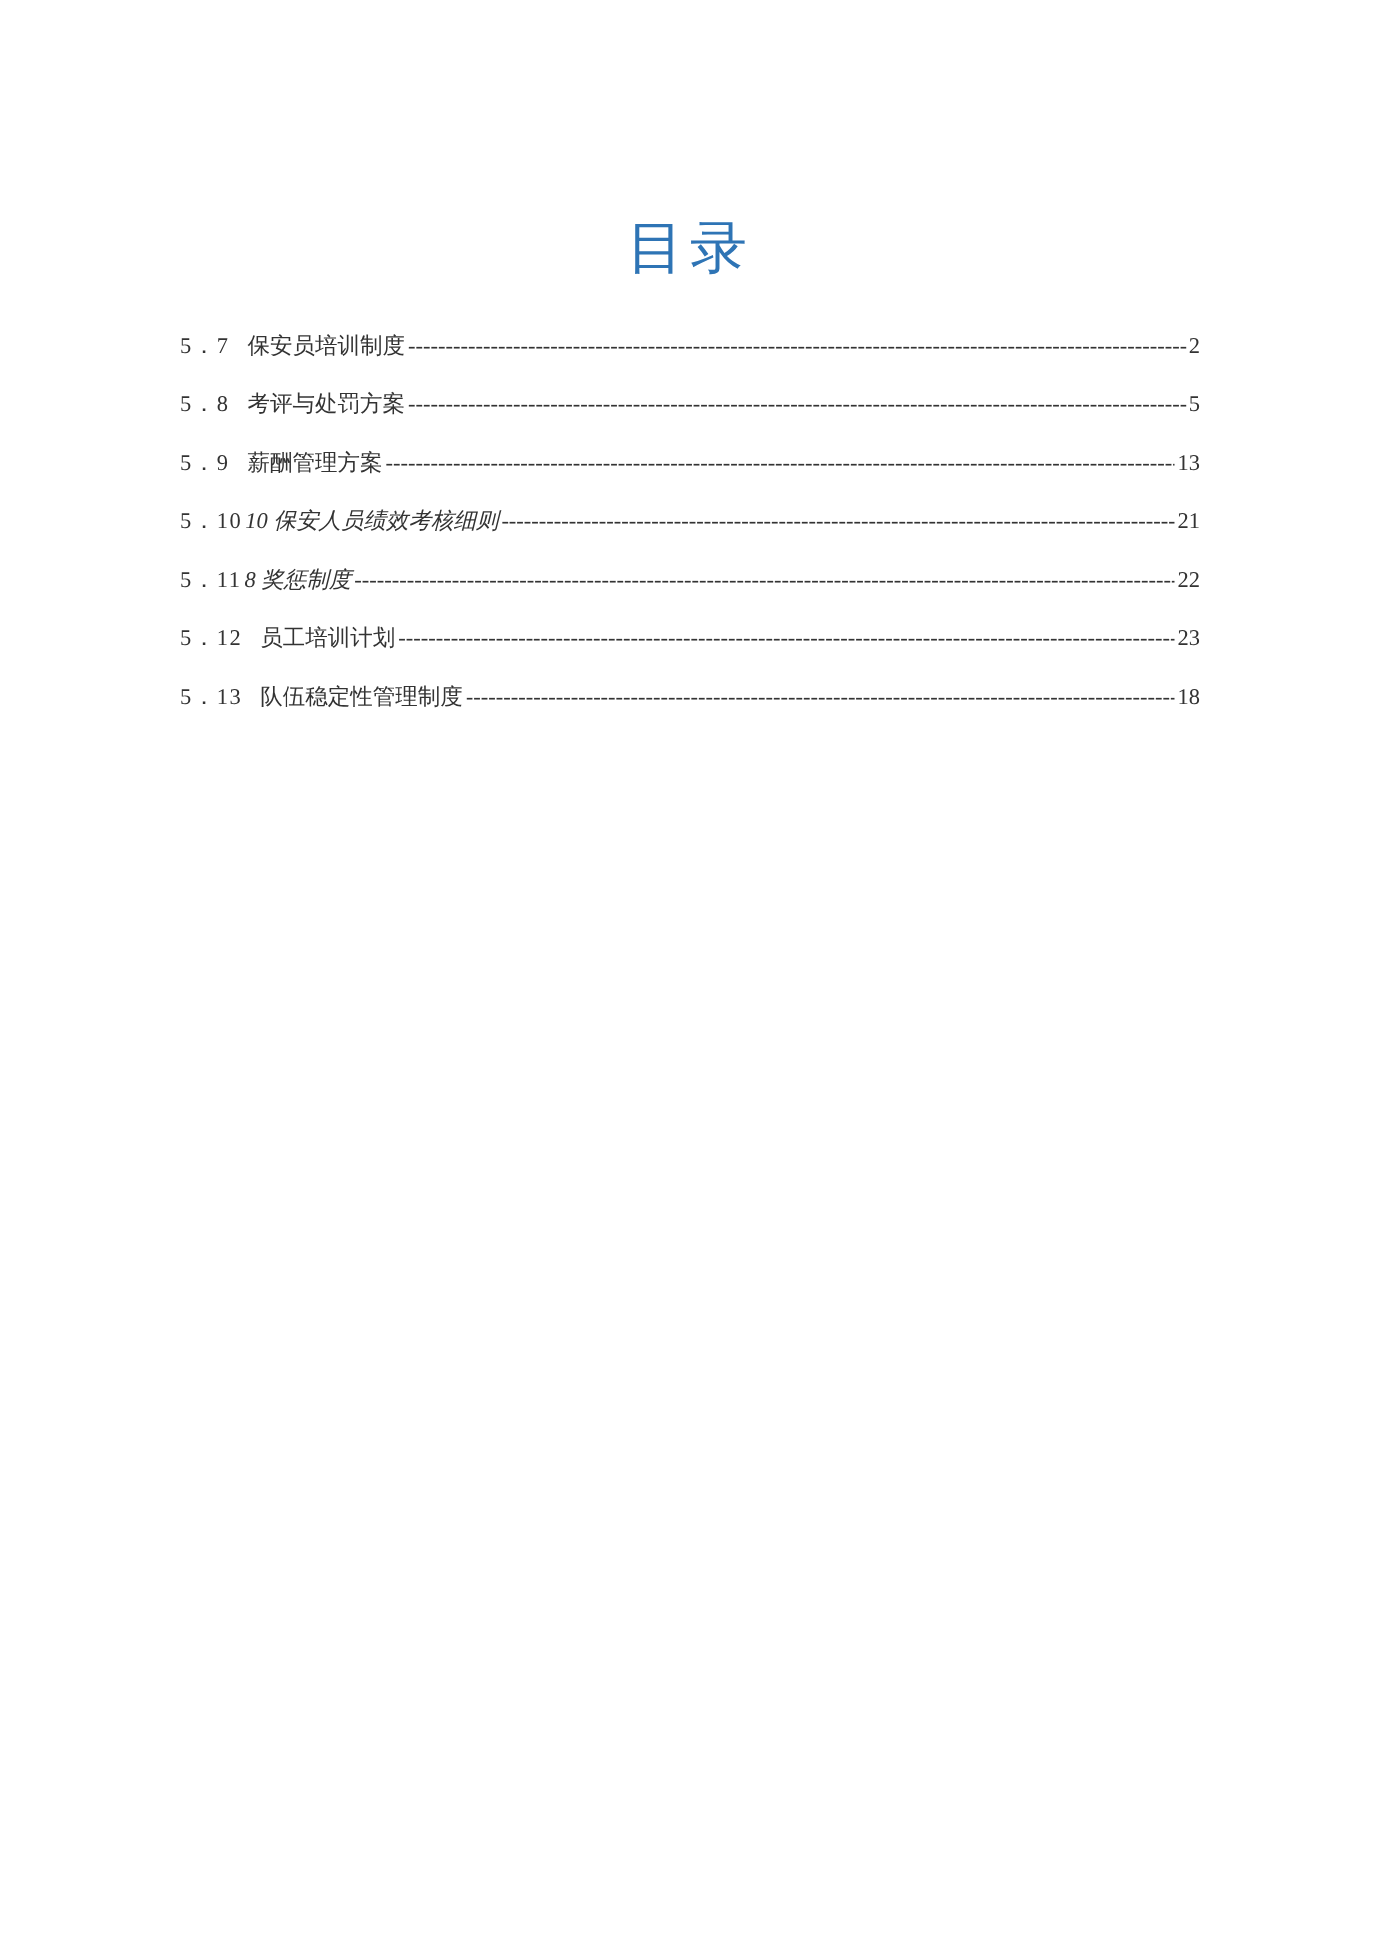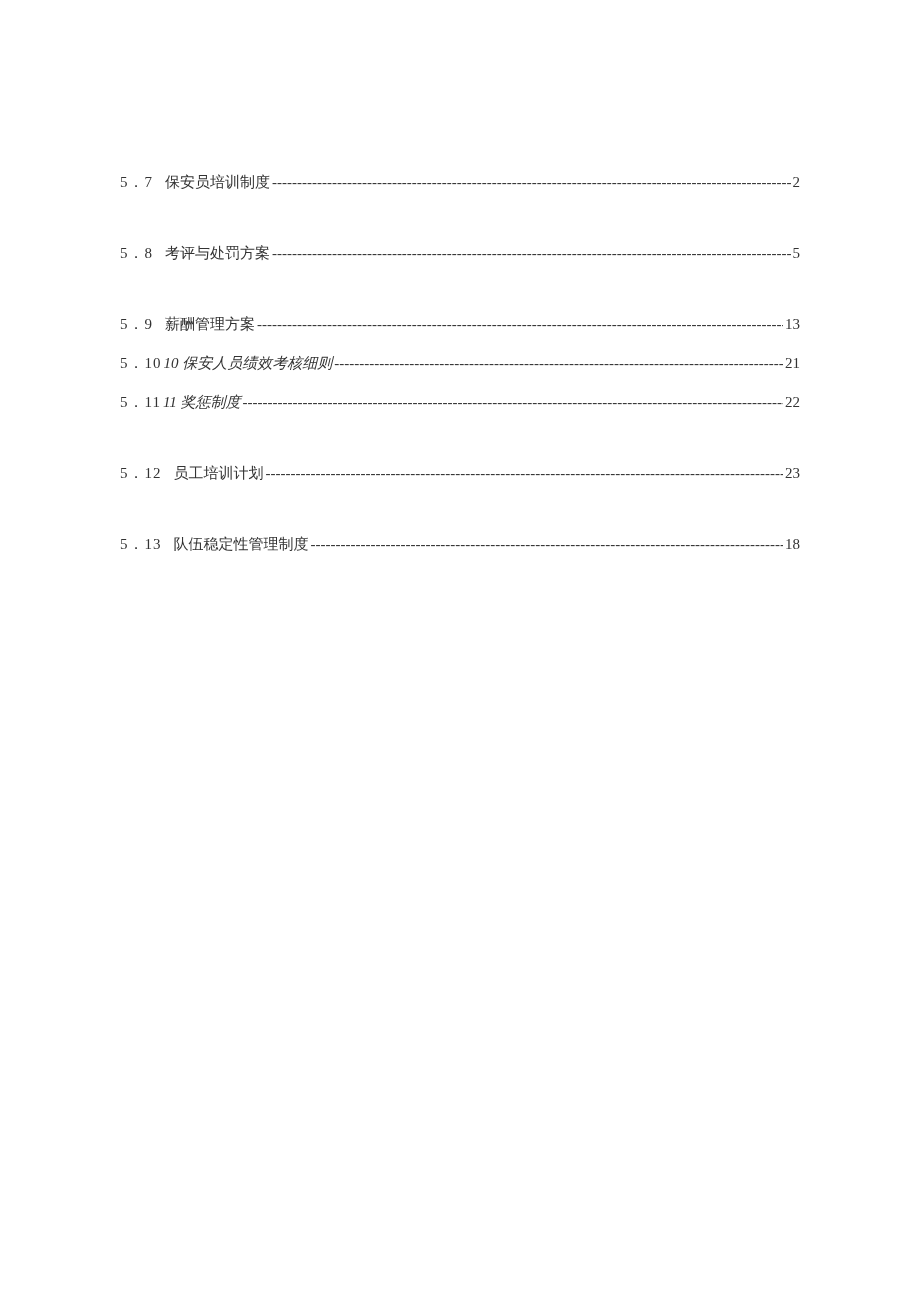--- a/index.html
+++ b/index.html
@@ -39,21 +39,20 @@
       width: 100%;
       justify-content: space-between;
     }
     .toc-number {
       white-space: nowrap;
       letter-spacing: 1px;
     }
     .toc-label {
       white-space: nowrap;
       margin-left: 12px;
-      margin-top: 32px;
     }
     .toc-label-nospace {
       white-space: nowrap;
       margin-left: 2px;
       font-style: italic;
     }
     .toc-leader {
       flex: 1;
       overflow: hidden;
       white-space: nowrap;
@@ -63,20 +62,21 @@
     }
     .toc-page {
       white-space: nowrap;
       text-align: right;
     }
   </style>
 </head>
 <body>
 
 <div class="page">
+  <h1 class="title">目录</h1>
   <div class="toc-list">
       <div class="toc-item">
         <span class="toc-number">5．7</span>
         <span class="toc-label">保安员培训制度</span>
         <span class="toc-leader">--------------------------------------------------------------------------------------------------------------------------</span>
         <span class="toc-page">2</span>
       </div>
       <div class="toc-item">
         <span class="toc-number">5．8</span>
         <span class="toc-label">考评与处罚方案</span>
@@ -90,21 +90,21 @@
         <span class="toc-page">13</span>
       </div>
       <div class="toc-item">
         <span class="toc-number">5．10</span>
         <span class="toc-label-nospace">10 保安人员绩效考核细则</span>
         <span class="toc-leader">--------------------------------------------------------------------------------------------------------------------------</span>
         <span class="toc-page">21</span>
       </div>
       <div class="toc-item">
         <span class="toc-number">5．11</span>
-        <span class="toc-label-nospace">11 奖惩制度</span>
+        <span class="toc-label-nospace">8 奖惩制度</span>
         <span class="toc-leader">--------------------------------------------------------------------------------------------------------------------------</span>
         <span class="toc-page">22</span>
       </div>
       <div class="toc-item">
         <span class="toc-number">5．12</span>
         <span class="toc-label">员工培训计划</span>
         <span class="toc-leader">--------------------------------------------------------------------------------------------------------------------------</span>
         <span class="toc-page">23</span>
       </div>
       <div class="toc-item">

